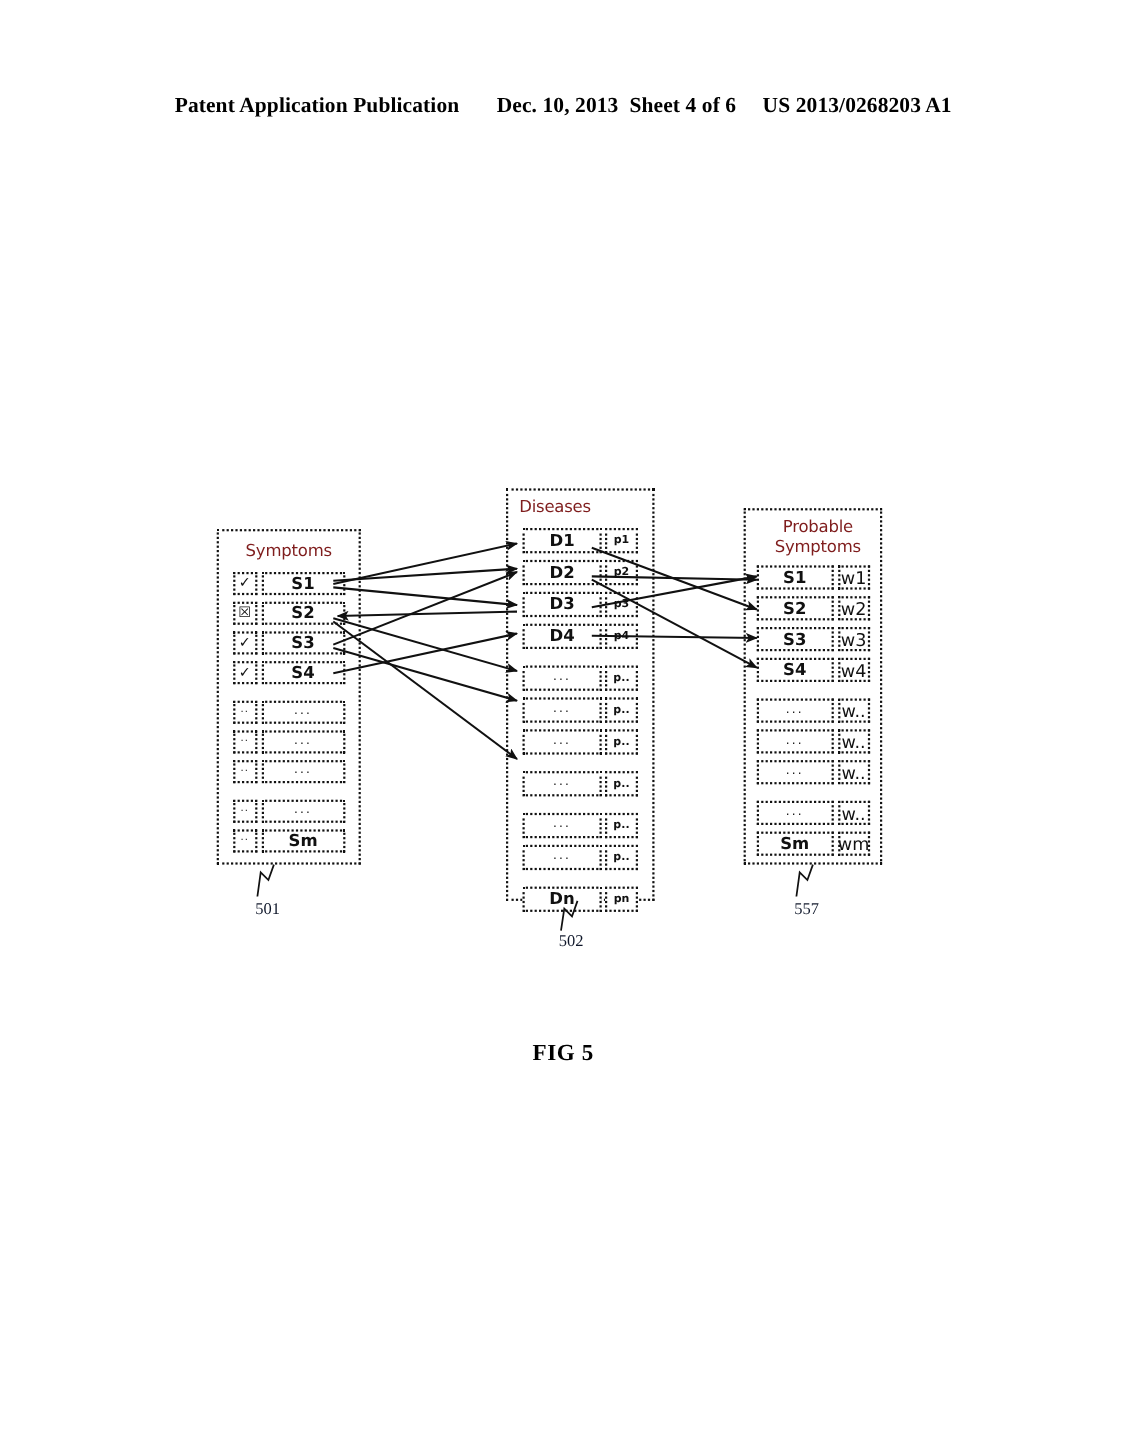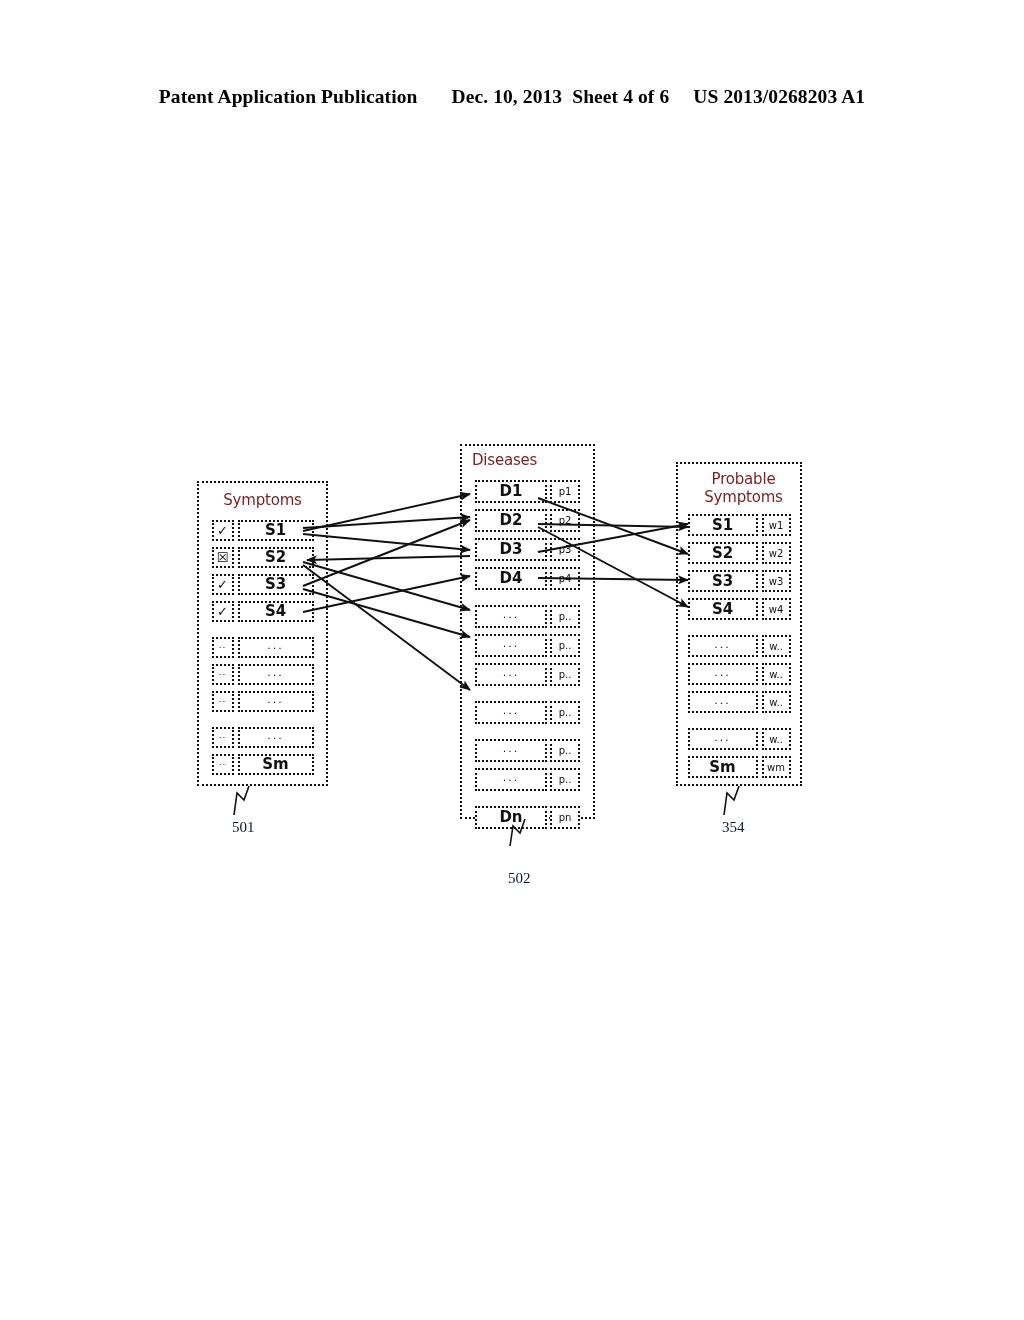--- a/index.html
+++ b/index.html
@@ -170,20 +170,21 @@
     font-size: 11px;
     font-weight: normal;
     letter-spacing: 2px;
     padding-bottom: 4px;
   }
   .dprob {
     width: 30px;
     height: 23px;
     font-size: 10px;
     flex: 0 0 auto;
+    font-weight: bold;
   }
 
   
   #panel-probable .row { margin-bottom: 2px; height: 26px; }
   #panel-probable .row.gap-top { margin-top: 9px; }
   .pname {
     width: 70px;
     height: 22px;
     font-size: 15px;
     font-weight: bold;
@@ -192,34 +193,34 @@
   }
   .pname.dots {
     font-size: 11px;
     font-weight: normal;
     letter-spacing: 2px;
     padding-bottom: 4px;
   }
   .pweight {
     width: 29px;
     height: 22px;
-    font-size: 10px;
+    font-size: 16px;
     flex: 0 0 auto;
   }
 
   
   .ref-label {
     position: absolute;
     font-family: "Liberation Serif", serif;
     font-size: 15px;
     color: #0f172a;
     z-index: 4;
   }
   #ref-501 { left: 232px; top: 819px; }
-  #ref-502 { left: 508px; top: 848px; margin-top: 22px; }
+  #ref-502 { left: 508px; top: 848px; }
   #ref-503 { left: 722px; top: 819px; }
 
   
   .fig-caption {
     position: absolute;
     left: 0;
     top: 945px;
     width: 1024px;
     text-align: center;
     font-family: "Liberation Serif", serif;
@@ -442,16 +443,17 @@
       <div class="row">
         <div class="cell pname">Sm</div>
         <div class="cell pweight">wm</div>
       </div>
 
     </div>
   </div>
 
   <div class="ref-label" id="ref-501">501</div>
   <div class="ref-label" id="ref-502">502</div>
-  <div class="ref-label" id="ref-503">354</div>
-
+  <div class="ref-label" id="ref-503">557</div>
+
+  <div class="fig-caption">FIG 5</div>
 
 </div>
 
 </body></html>

